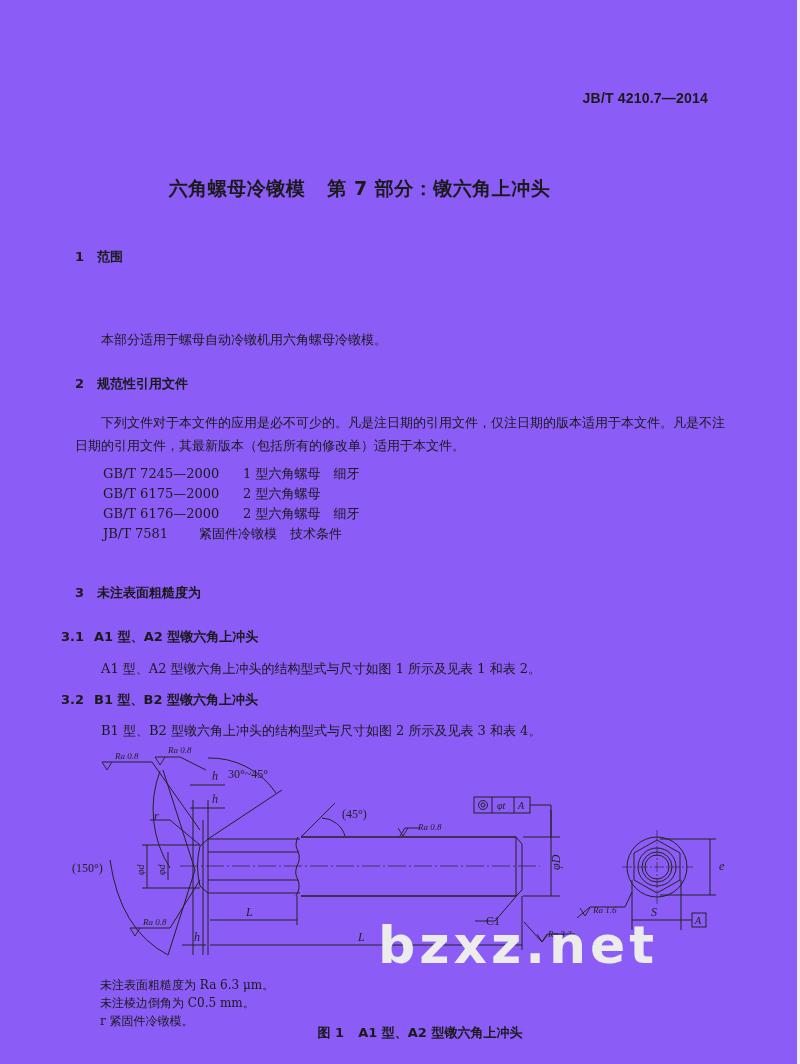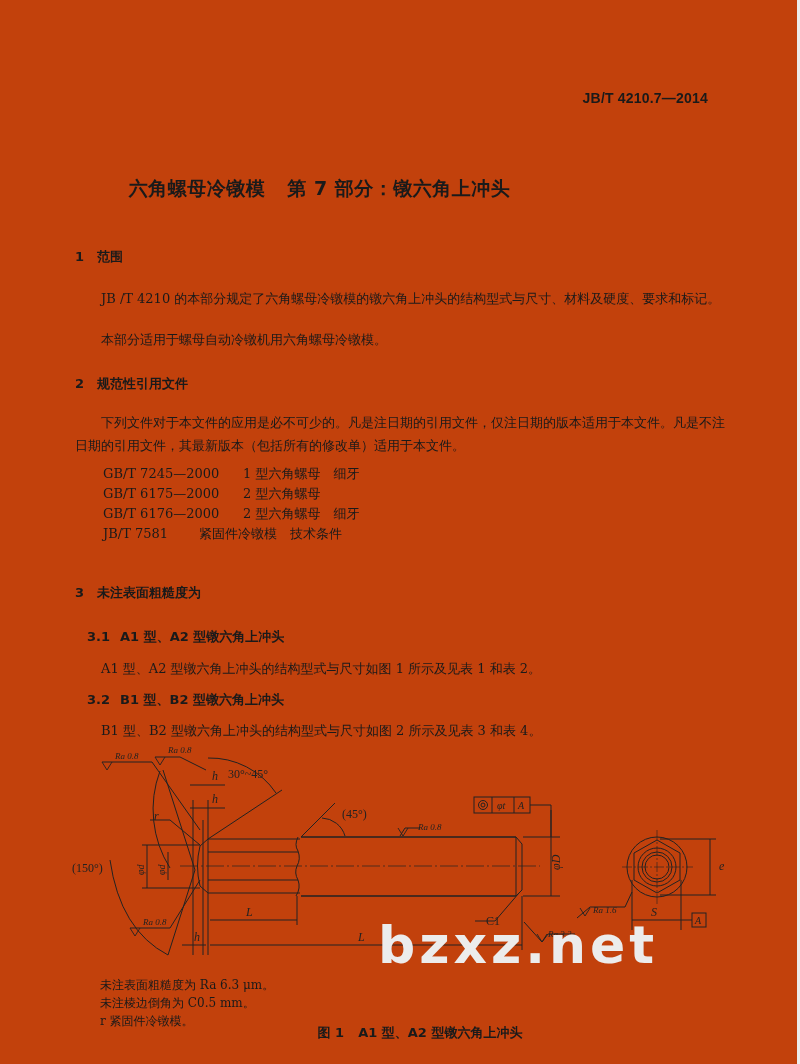--- a/index.html
+++ b/index.html
@@ -1,26 +1,26 @@
 <!DOCTYPE html>
 <html><head>
 <meta charset="utf-8">
 <style>
   html, body { margin:0; padding:0; }
   body {
     width:800px; height:1064px; background:#ffffff; position:relative; overflow:hidden;
     font-family: "DejaVu Serif", "Liberation Serif", serif; color:#1a1a1a;
   }
-  .page { position:absolute; left:0; top:0; width:800px; height:1064px; background:#c2410c; }
+  .page { position:absolute; left:0; top:0; width:800px; height:1064px; background:#8b5cf6; }
   .std-no { position:absolute; right:92px; top:90px; font-family:"Liberation Sans","DejaVu Sans",sans-serif; font-weight:bold; font-size:14px; letter-spacing:0.2px; }
-  .doc-title { position:absolute; left:0; width:639px; top:176px; text-align:center; font-family:"DejaVu Sans",sans-serif; font-size:19px; font-weight:bold; letter-spacing:0.5px; }
+  .doc-title { position:absolute; left:0; width:639px; top:176px; text-align:center; font-family:"DejaVu Sans",sans-serif; font-size:19px; font-weight:bold; letter-spacing:0.5px;padding-left:40px; }
   .doc-title .gap { display:inline-block; width:22px; }
   .h1 { position:absolute; left:75px; font-family:"DejaVu Sans",sans-serif; font-size:13px; font-weight:bold; }
   .h1 .num { display:inline-block; width:22px; }
-  .h2 { position:absolute; left:87px; font-family:"DejaVu Sans",sans-serif; font-size:13px; font-weight:bold; }
+  .h2 { position:absolute; left:61px; font-family:"DejaVu Sans",sans-serif; font-size:13px; font-weight:bold; }
   .h2 .num { display:inline-block; width:33px; }
   .para { position:absolute; left:75px; width:652px; font-size:13px; line-height:23px; }
   .indent { text-indent:26px; }
   .ref-list { position:absolute; left:103px; top:464px; font-size:13px; line-height:20px; }
   .ref-list .code { display:inline-block; width:140px; }
   .ref-list .code.jb { width:96px; }
   .notes { position:absolute; left:100px; top:976px; font-size:12px; line-height:18px; }
   .fig-caption { position:absolute; left:0; width:800px; text-align:center; top:1024px; font-family:"DejaVu Sans",sans-serif; font-size:13px; font-weight:bold; padding-left:40px; box-sizing:border-box; }
   .fig-caption .gap { display:inline-block; width:14px; }
   .drawing { position:absolute; left:0; top:740px; width:800px; height:250px; }
@@ -35,21 +35,20 @@
 
   <div class="std-no">JB/T 4210.7—2014</div>
 
   <div class="doc-title">
     <span>六角螺母冷镦模</span><span class="gap"></span><span>第 7 部分：镦六角上冲头</span>
   </div>
 
   <div class="h1" style="top:248px;">
     <span class="num">1</span><span>范围</span>
   </div>
-  <div class="para indent" style="top:287px;">JB /T 4210 的本部分规定了六角螺母冷镦模的镦六角上冲头的结构型式与尺寸、材料及硬度、要求和标记。</div>
   <div class="para indent" style="top:328px;">本部分适用于螺母自动冷镦机用六角螺母冷镦模。</div>
 
   <div class="h1" style="top:375px;">
     <span class="num">2</span><span>规范性引用文件</span>
   </div>
   <div class="para indent" style="top:411px;">下列文件对于本文件的应用是必不可少的。凡是注日期的引用文件，仅注日期的版本适用于本文件。凡是不注日期的引用文件，其最新版本（包括所有的修改单）适用于本文件。</div>
 
   <div class="ref-list">
     <div><span class="code">GB/T 7245—2000</span><span>1 型六角螺母　细牙</span></div>
     <div><span class="code">GB/T 6175—2000</span><span>2 型六角螺母</span></div>

